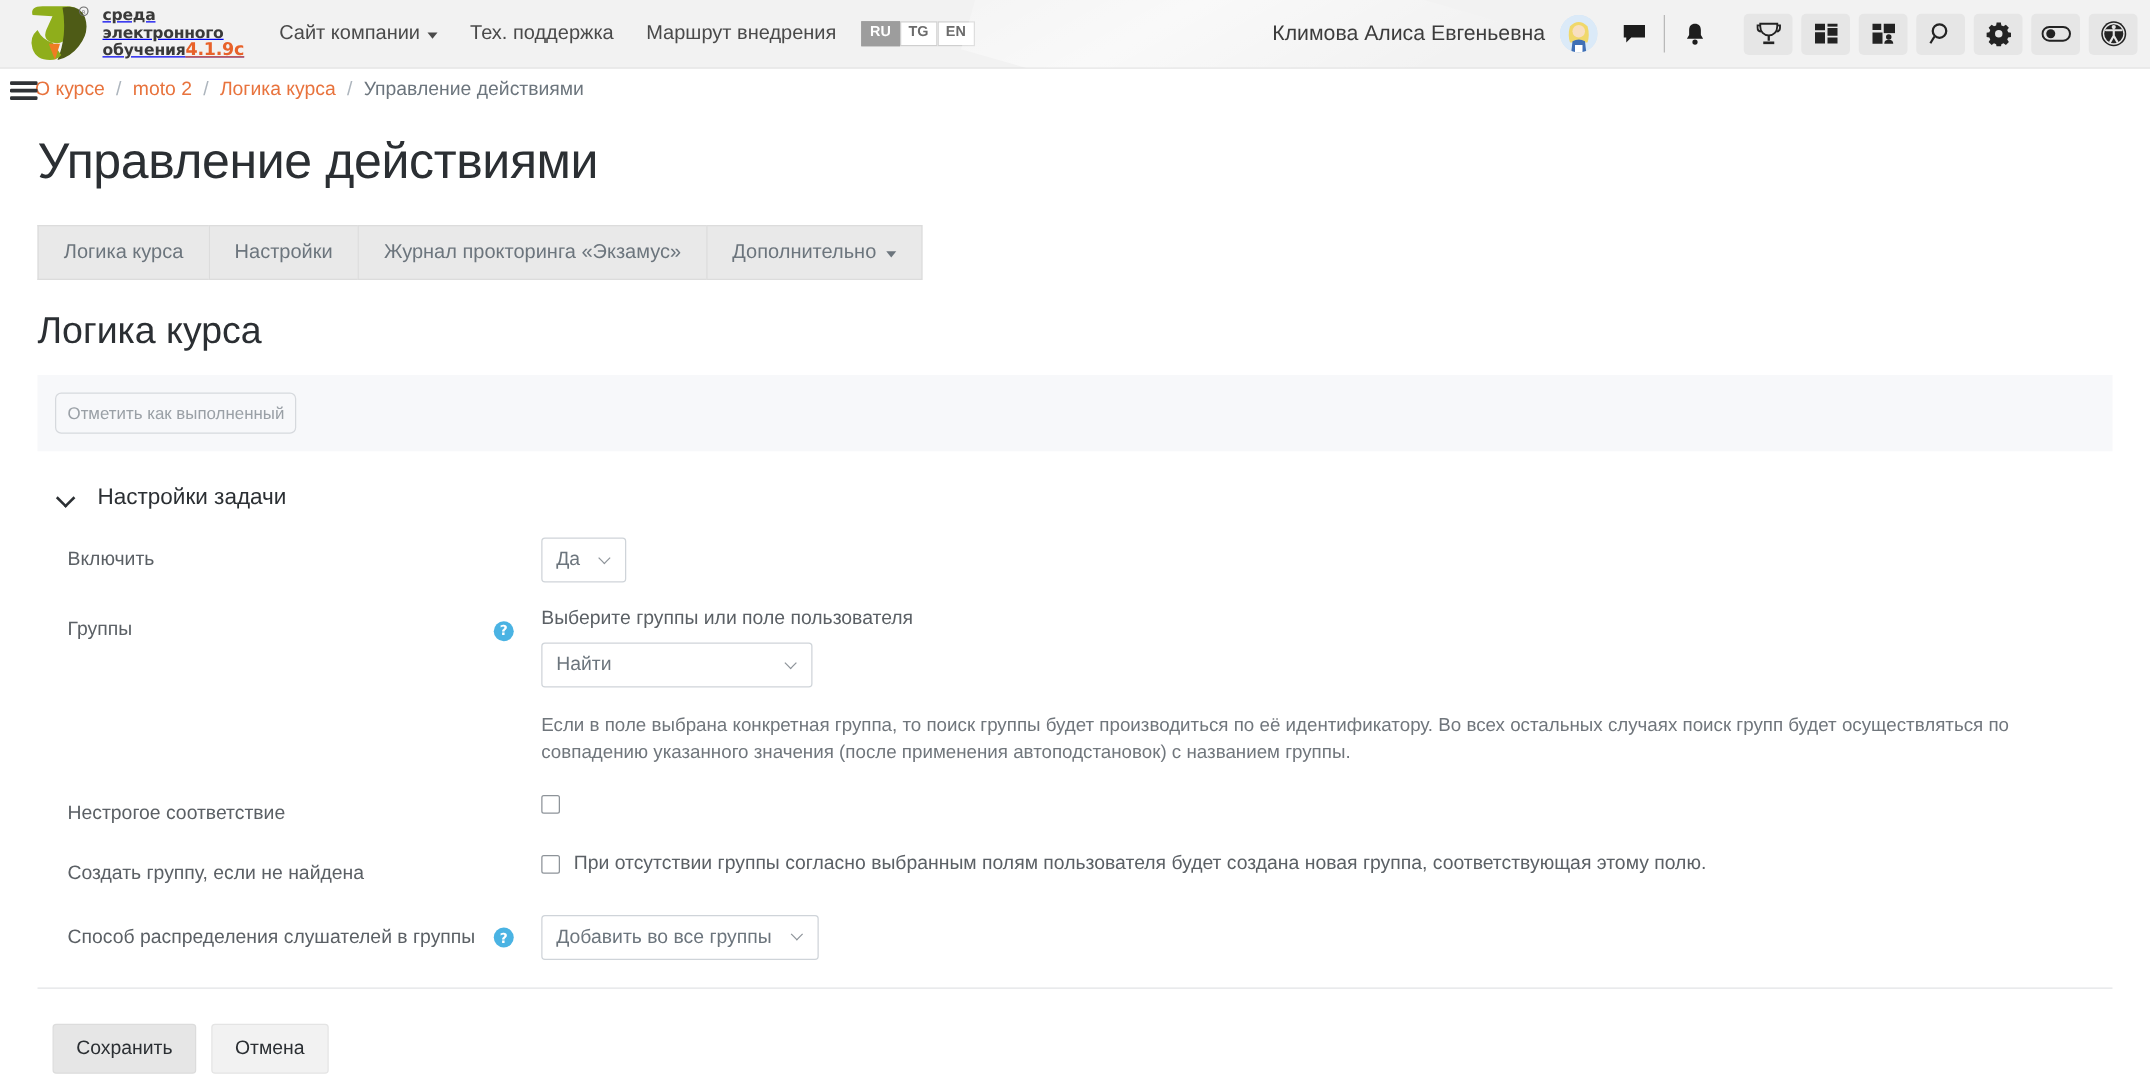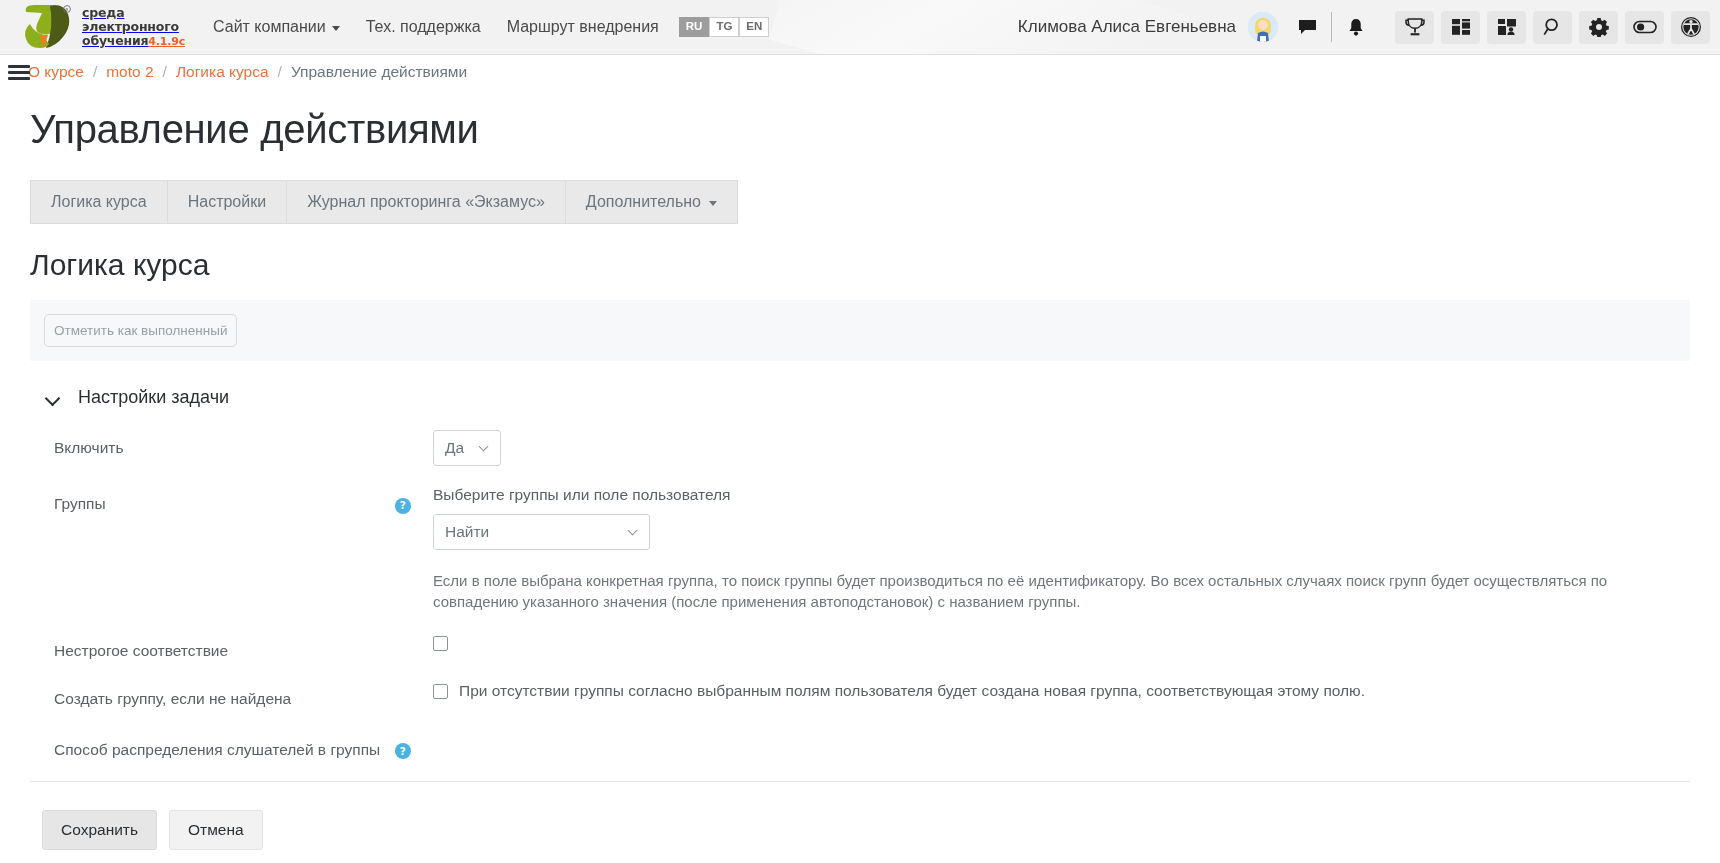--- a/index.html
+++ b/index.html
@@ -34,21 +34,21 @@
 
   .brand { display: flex; align-items: center; gap: 6px; flex: none; }
   .brand-mark { position: relative; width: 56px; height: 46px; }
   .brand-mark svg { display: block; }
   .brand-text {
     font-size: 12.5px; font-weight: bold; line-height: 1.12;
     color: #3a3a3a; letter-spacing: -0.2px;
     font-family: "DejaVu Sans", sans-serif;
   }
   .brand-ver {
-    color: #e8622a; font-size: 11px; font-weight: bold;
+    color: #e8622a; font-size: 14px; font-weight: bold;
     text-decoration: underline; vertical-align: baseline;
   }
 
   .nav-links { display: flex; align-items: center; gap: 26px; margin-left: 28px; }
   .nav-link {
     font-size: 16px; color: #4a4a4a; text-decoration: none;
     display: flex; align-items: center; gap: 6px; white-space: nowrap;
   }
   .caret-d {
     display: inline-block; width: 0; height: 0;
@@ -470,20 +470,26 @@
         <span class="cblabel">При отсутствии группы согласно выбранным полям пользователя будет создана новая группа, соответствующая этому полю.</span>
       </div>
     </div>
   </div>
 
   <div class="frow">
     <div class="flabel">Способ распределения слушателей в группы</div>
     <div class="fhelp">
       <span class="help-ico">?</span>
     </div>
+    <div class="fctl">
+      <div class="sel sel-dist">
+        <span>Добавить во все группы</span>
+        <span class="chevlil"></span>
+      </div>
+    </div>
   </div>
 
   <div class="divider"></div>
 
   <div class="actions">
     <button class="btn btn-primary">Сохранить</button>
     <button class="btn btn-secondary">Отмена</button>
   </div>
 
 </div>

